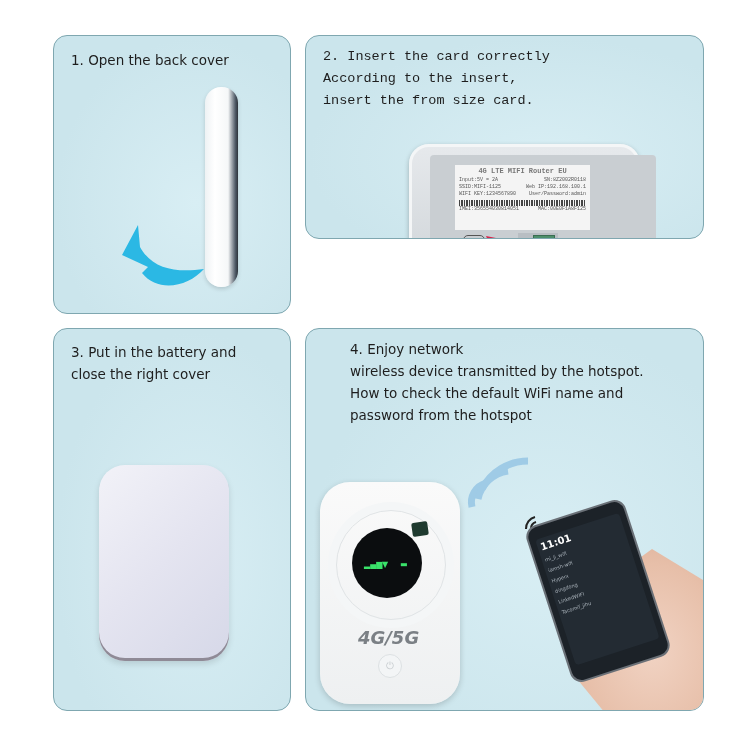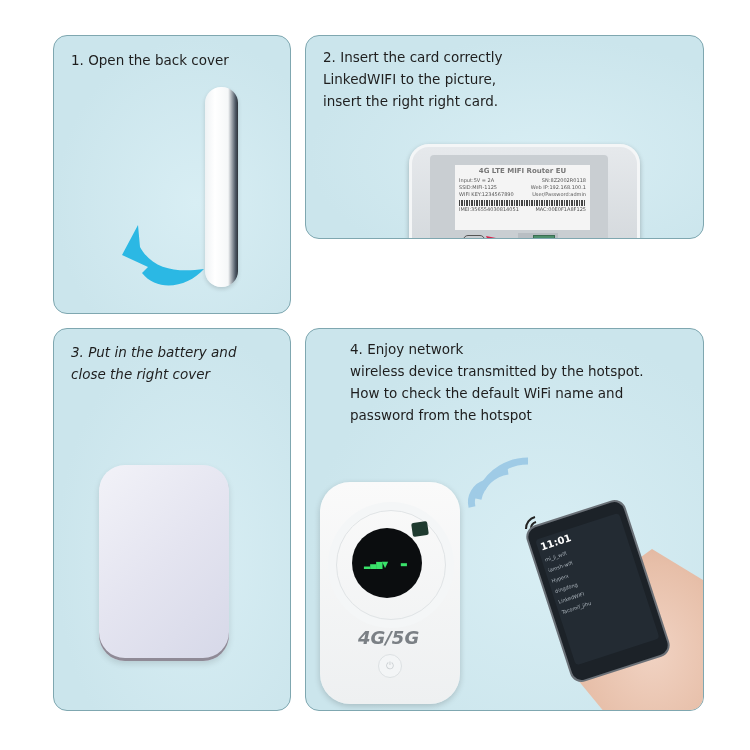--- a/index.html
+++ b/index.html
@@ -2,41 +2,41 @@
 <html><head>
 <meta charset="utf-8">
 <style>
   html, body { margin:0; padding:0; }
   body { width:750px; height:750px; background:#ffffff; position:relative; overflow:hidden;
          font-family:"DejaVu Sans", "Liberation Sans", sans-serif; color:#1b1b1b; }
   .panel { position:absolute; background:#cfe8ef; border:1.5px solid #7fa7b0; border-radius:14px;
            box-sizing:border-box; overflow:hidden;
            background-image: radial-gradient(ellipse at 60% 60%, #d8eef4 0%, #cbe5ec 70%); }
   .p1 { left:53px; top:35px; width:238px; height:279px;padding-left:12px; }
-  .p2 { left:305px; top:35px; width:399px; height:204px; }
+  .p2 { left:305px; top:35px; width:399px; height:204px;font-family:Liberation Mono, monospace; }
   .p3 { left:53px; top:328px; width:238px; height:383px; }
   .p4 { left:305px; top:328px; width:399px; height:383px; }
   .txt { position:absolute; font-size:13.5px; line-height:22px; color:#1e1e1e; white-space:nowrap; }
   .p1 .txt { left:17px; top:13px; }
   .p2 .txt { left:17px; top:10px; }
-  .p3 .txt { left:17px; top:12px;font-style:italic; }
+  .p3 .txt { left:17px; top:12px; }
   .p4 .txt { left:17px; top:9px;margin-left:27px; }
   .txt div { display:block; }
 
   
   .sideview { position:absolute; left:151px; top:51px; width:33px; height:200px; border-radius:16px;
               background:linear-gradient(90deg,#eef2f4 0%,#ffffff 30%,#f5f7f8 70%,#4f5a66 92%,#2d333a 100%);
               box-shadow:0 2px 4px rgba(0,0,0,.15); }
   .arrow1 { position:absolute; left:64px; top:185px; width:90px; height:72px; }
 
   
   .router-back { position:absolute; left:103px; top:108px; width:225px; height:130px; border-radius:20px;
                  background:linear-gradient(180deg,#e6e9ec,#cfd4d8); border:3px solid #f4f6f7;
                  box-shadow:0 2px 5px rgba(0,0,0,.25); }
-  .rb-inner { position:absolute; left:18px; top:8px; width:178px; height:112px; background:#c9ced2; border-radius:4px; }
+  .rb-inner { position:absolute; left:18px; top:8px; width:178px; height:112px; background:#c9ced2; border-radius:4px;padding-left:48px; }
   .label-sticker { position:absolute; left:25px; top:10px; width:135px; height:65px; background:#f4f4f4;
                    font-size:5px; line-height:7px; color:#555; padding:3px 4px; box-sizing:border-box; }
   .label-title { font-size:7px; font-weight:bold; color:#777; text-align:center; margin-bottom:2px; }
   .label-row { display:flex; justify-content:space-between; }
   .barcode { height:6px; margin-top:2px;
              background:repeating-linear-gradient(90deg,#444 0 1px,#f4f4f4 1px 2px,#444 2px 4px,#f4f4f4 4px 5px); }
   .sim-slot { position:absolute; left:88px; top:78px; width:40px; height:34px; background:#b8bec3; }
   .sim-chip { position:absolute; left:103px; top:80px; width:20px; height:28px; background:#4c8f6b; border:1px solid #3a6d52; }
   .ce-mark { position:absolute; left:33px; top:80px; width:20px; height:10px; border:1px solid #555; border-radius:5px;
              font-size:6px; line-height:10px; text-align:center; color:#333; }
@@ -83,22 +83,22 @@
   </div>
   <div class="sideview"></div>
   <svg class="arrow1" viewBox="0 0 90 72">
     <path d="M86 48 C70 66 40 72 24 52 L30 46 L4 34 L20 4 L22 26 C34 48 58 52 86 48 Z" fill="#2bb8e4"></path>
   </svg>
 </div>
 
 <div class="panel p2">
   <div class="txt">
     <div>2. Insert the card correctly</div>
-    <div>LinkedWIFI to the picture,</div>
-    <div>insert the right right card.</div>
+    <div>According to the insert,</div>
+    <div>insert the from size card.</div>
   </div>
   <div class="router-back">
     <div class="rb-inner">
       <div class="label-sticker">
         <div class="label-title">4G LTE MIFI Router EU</div>
         <div class="label-row">
             <span>Input:5V = 2A</span>
             <span>SN:8Z2002R0118</span>
           </div>
         <div class="label-row">

